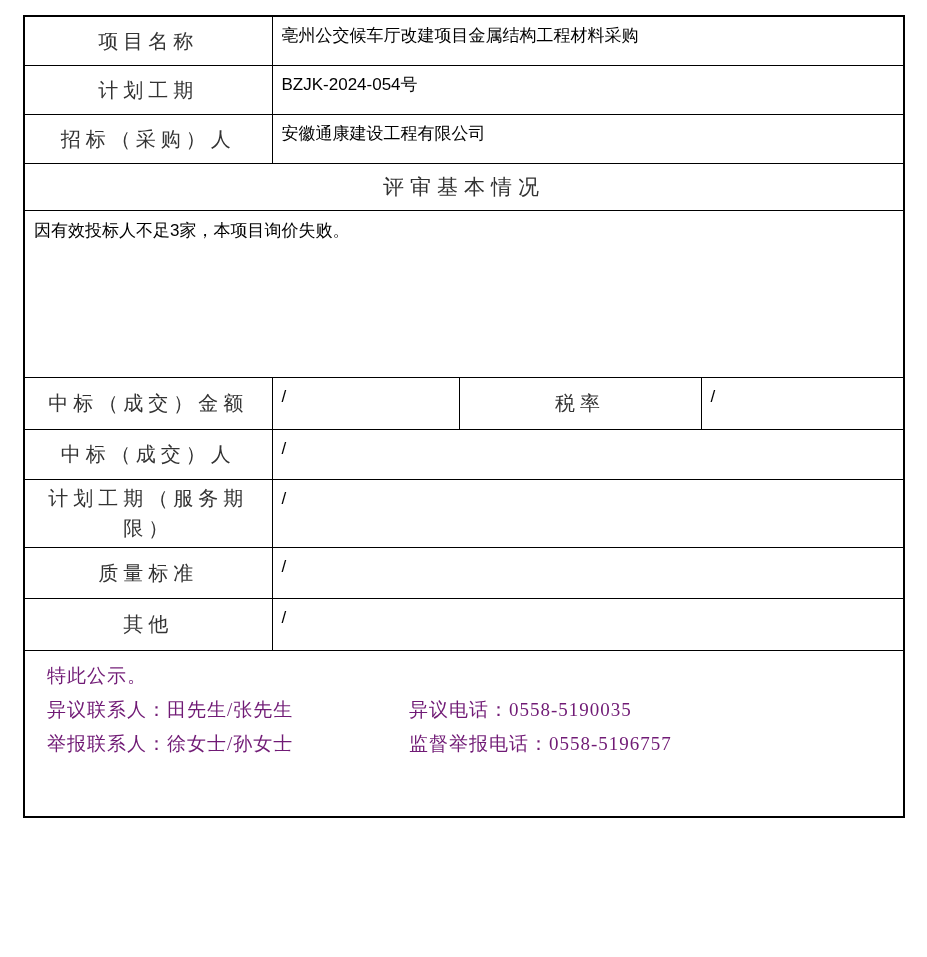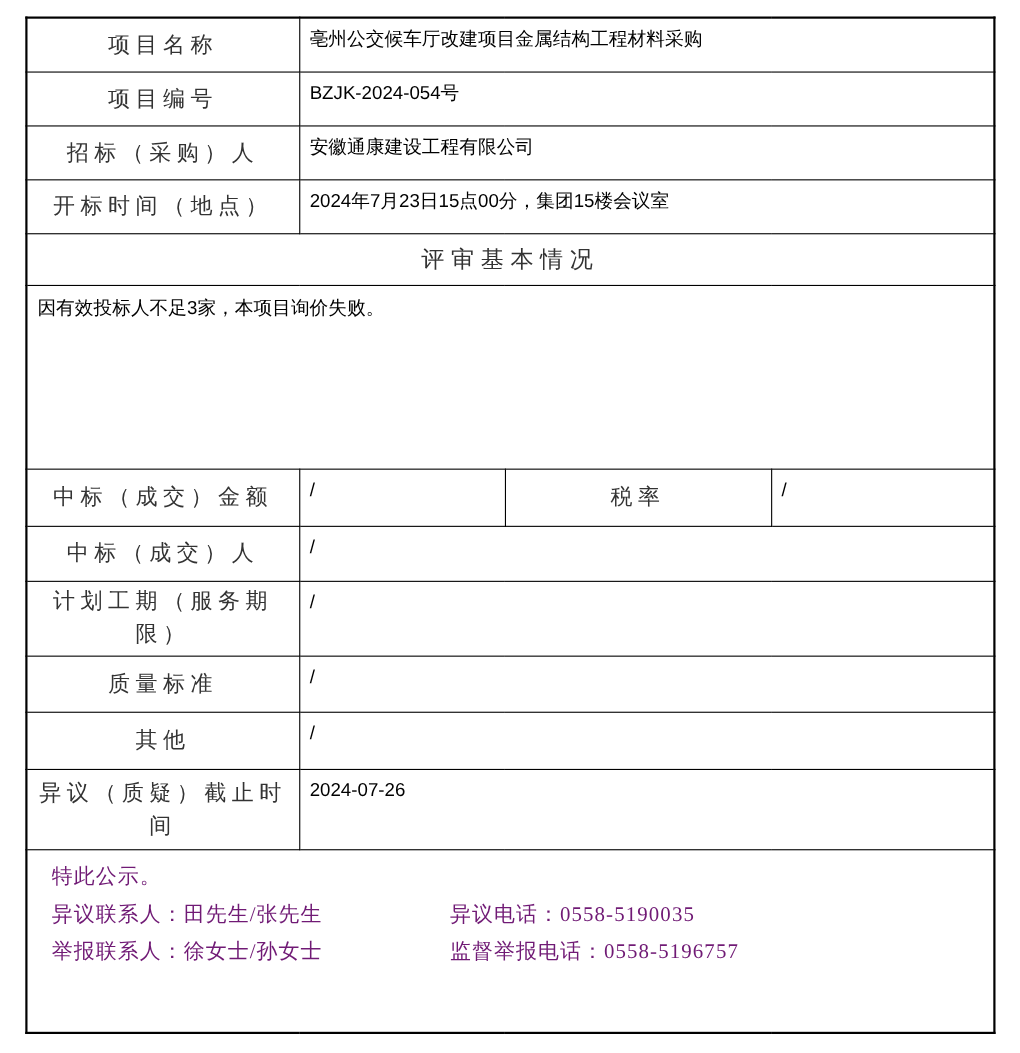--- a/index.html
+++ b/index.html
@@ -95,30 +95,26 @@
       <col style="width:242px">
       <col style="width:203px">
     </colgroup>
 
     <tbody>
         <tr style="height:49px">
       <td class="label">项目名称</td>
       <td class="value" colspan="3">亳州公交候车厅改建项目金属结构工程材料采购</td>
     </tr>
     <tr style="height:49px">
-      <td class="label">项目编号</td>
+      <td class="label">计划工期</td>
       <td class="value" colspan="3">BZJK-2024-054号</td>
     </tr>
     <tr style="height:49px">
       <td class="label">招标（采购）人</td>
       <td class="value" colspan="3">安徽通康建设工程有限公司</td>
-    </tr>
-    <tr style="height:49px">
-      <td class="label">开标时间（地点）</td>
-      <td class="value" colspan="3">2024年7月23日15点00分，集团15楼会议室</td>
     </tr>
 
     <tr style="height:47px">
       <td class="section-header" colspan="4">评审基本情况</td>
     </tr>
 
     <tr style="height:167px">
       <td class="review-cell" colspan="4">因有效投标人不足3家，本项目询价失败。</td>
     </tr>
 
@@ -137,24 +133,20 @@
       <td class="value" colspan="3">/</td>
     </tr>
     <tr style="height:51px">
       <td class="label">质量标准</td>
       <td class="value" colspan="3">/</td>
     </tr>
     <tr style="height:52px">
       <td class="label">其他</td>
       <td class="value" colspan="3">/</td>
     </tr>
-    <tr style="height:73px">
-      <td class="label">异议（质疑）截止时间</td>
-      <td class="value" colspan="3">2024-07-26</td>
-    </tr>
 
     <tr style="height:167px">
       <td class="footer-cell" colspan="4">
         <div class="footer-line">特此公示。</div>
         <div class="footer-line">
           <span class="footer-left">异议联系人：田先生/张先生</span><span>异议电话：0558-5190035</span>
         </div>
         <div class="footer-line">
           <span class="footer-left">举报联系人：徐女士/孙女士</span><span>监督举报电话：0558-5196757</span>
         </div>

